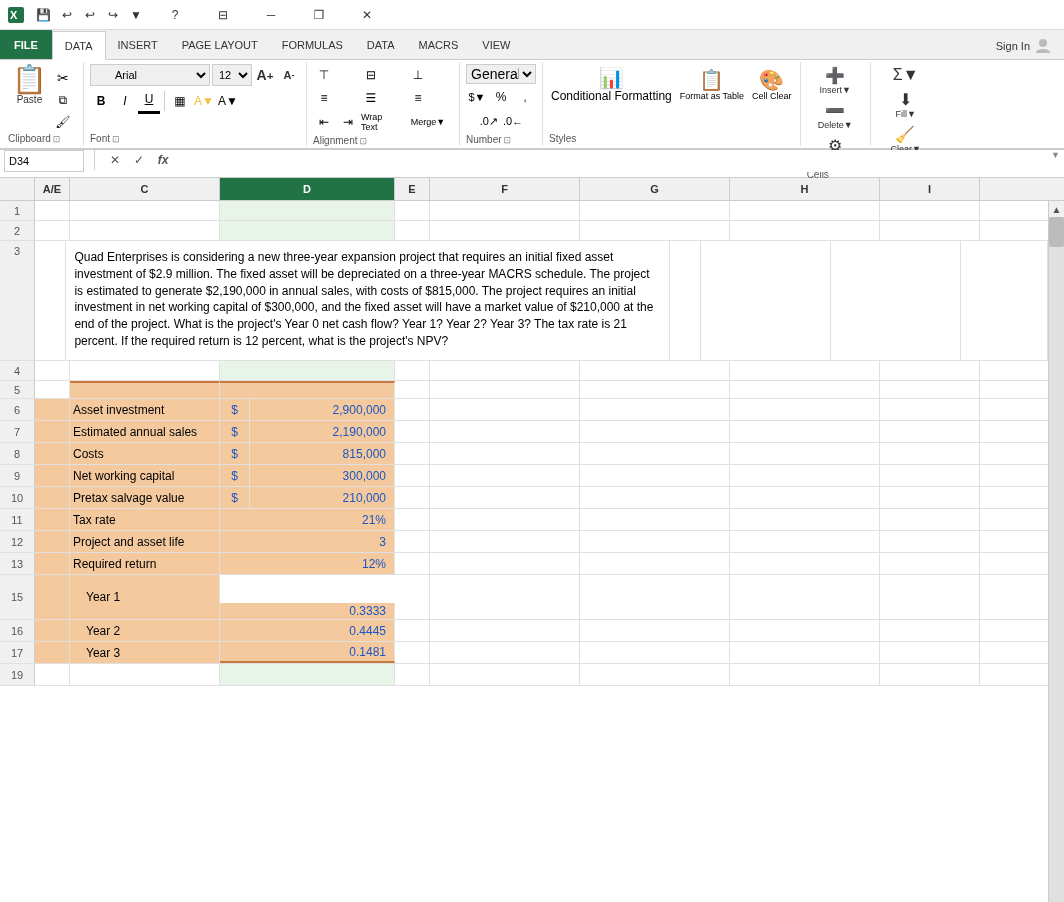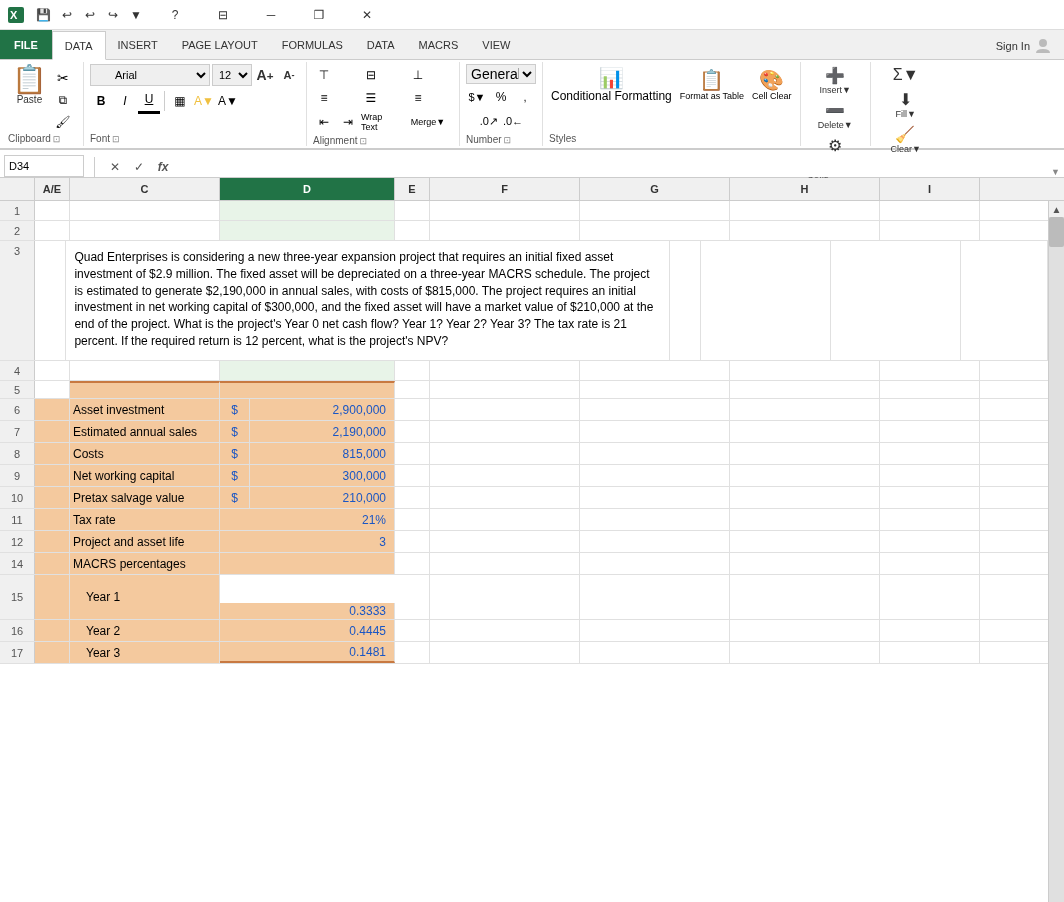--- a/index.html
+++ b/index.html
@@ -171,21 +171,21 @@
       align-items: center;
       justify-content: center;
       cursor: pointer;
       padding: 2px;
       border-radius: 2px;
     }
 
     
     .formula-bar {
       display: flex;
-      align-items: flex-end;
+      align-items: flex-start;
       height: 28px;
       border-bottom: 1px solid #ccc;
       padding: 0 4px;
       gap: 8px;
       background: #fff;
     }
     .cell-ref-box {
       width: 80px;
       border: 1px solid #ccc;
       padding: 2px 4px;
@@ -824,32 +824,32 @@
         <div class="cell orange-cell" style="width:35px;"></div>
         <div class="cell orange-label" style="width:150px;">Project and asset life</div>
         <div class="cell orange-percent" style="width:175px;">3</div>
         <div class="cell" style="width:35px;"></div>
         <div class="cell" style="width:150px;"></div>
         <div class="cell" style="width:150px;"></div>
         <div class="cell" style="width:150px;"></div>
         <div class="cell" style="width:100px;"></div>
       </div>
 
-
-      <div class="grid-row" style="min-height:22px;">
-        <div class="row-num">14</div>
-        <div class="cell orange-cell" style="width:35px;"></div>
-        <div class="cell orange-label" style="width:150px;">MACRS  percentages</div>
-        <div class="cell orange-cell" style="width:175px;"></div>
-        <div class="cell" style="width:35px;"></div>
-        <div class="cell" style="width:150px;"></div>
-        <div class="cell" style="width:150px;"></div>
-        <div class="cell" style="width:150px;"></div>
-        <div class="cell" style="width:100px;"></div>
-      </div>
+      <div class="grid-row" style="min-height:22px;">
+        <div class="row-num">13</div>
+        <div class="cell orange-cell" style="width:35px;"></div>
+        <div class="cell orange-label" style="width:150px;">Required return</div>
+        <div class="cell orange-percent" style="width:175px;">12%</div>
+        <div class="cell" style="width:35px;"></div>
+        <div class="cell" style="width:150px;"></div>
+        <div class="cell" style="width:150px;"></div>
+        <div class="cell" style="width:150px;"></div>
+        <div class="cell" style="width:100px;"></div>
+      </div>
+
 
       <div class="grid-row" style="min-height:22px;">
         <div class="row-num">15</div>
         <div class="cell orange-cell" style="width:35px;"></div>
         <div class="cell orange-label" style="width:150px;padding-left:16px;text-align:right;">  Year 1</div>
         <div class="cell orange-value" style="width:175px;margin-top:28px;">0.3333</div>
         <div class="cell" style="width:35px;"></div>
         <div class="cell" style="width:150px;"></div>
         <div class="cell" style="width:150px;"></div>
         <div class="cell" style="width:150px;"></div>
@@ -874,20 +874,31 @@
         <div class="cell orange-label" style="width:150px;padding-left:16px;">  Year 3</div>
         <div class="cell orange-value" style="width:175px;border-bottom:2px solid #c87941;">0.1481</div>
         <div class="cell" style="width:35px;"></div>
         <div class="cell" style="width:150px;"></div>
         <div class="cell" style="width:150px;"></div>
         <div class="cell" style="width:150px;"></div>
         <div class="cell" style="width:100px;"></div>
       </div>
 
 
+      <div class="grid-row" style="min-height:22px;">
+        <div class="row-num">19</div>
+        <div class="cell" style="width:35px;"></div>
+        <div class="cell" style="width:150px;"></div>
+        <div class="cell selected-col" style="width:175px;"></div>
+        <div class="cell" style="width:35px;"></div>
+        <div class="cell" style="width:150px;"></div>
+        <div class="cell" style="width:150px;"></div>
+        <div class="cell" style="width:150px;"></div>
+        <div class="cell" style="width:100px;"></div>
+      </div>
 
     </div>
 
     <div class="scrollbar-v">
       <div class="scrollbar-btn">▲</div>
       <div class="scrollbar-track">
         <div class="scrollbar-thumb"></div>
       </div>
 
     </div>

